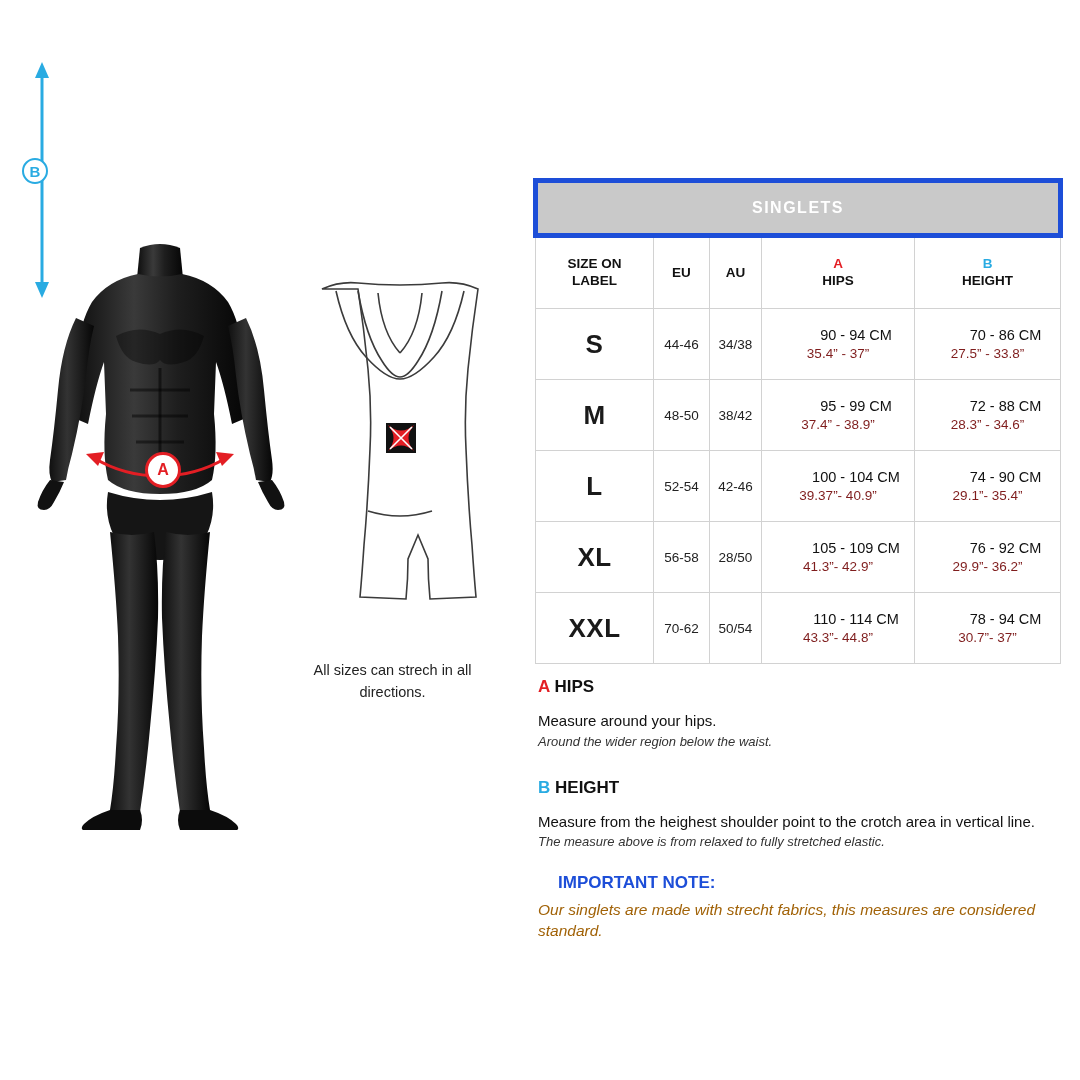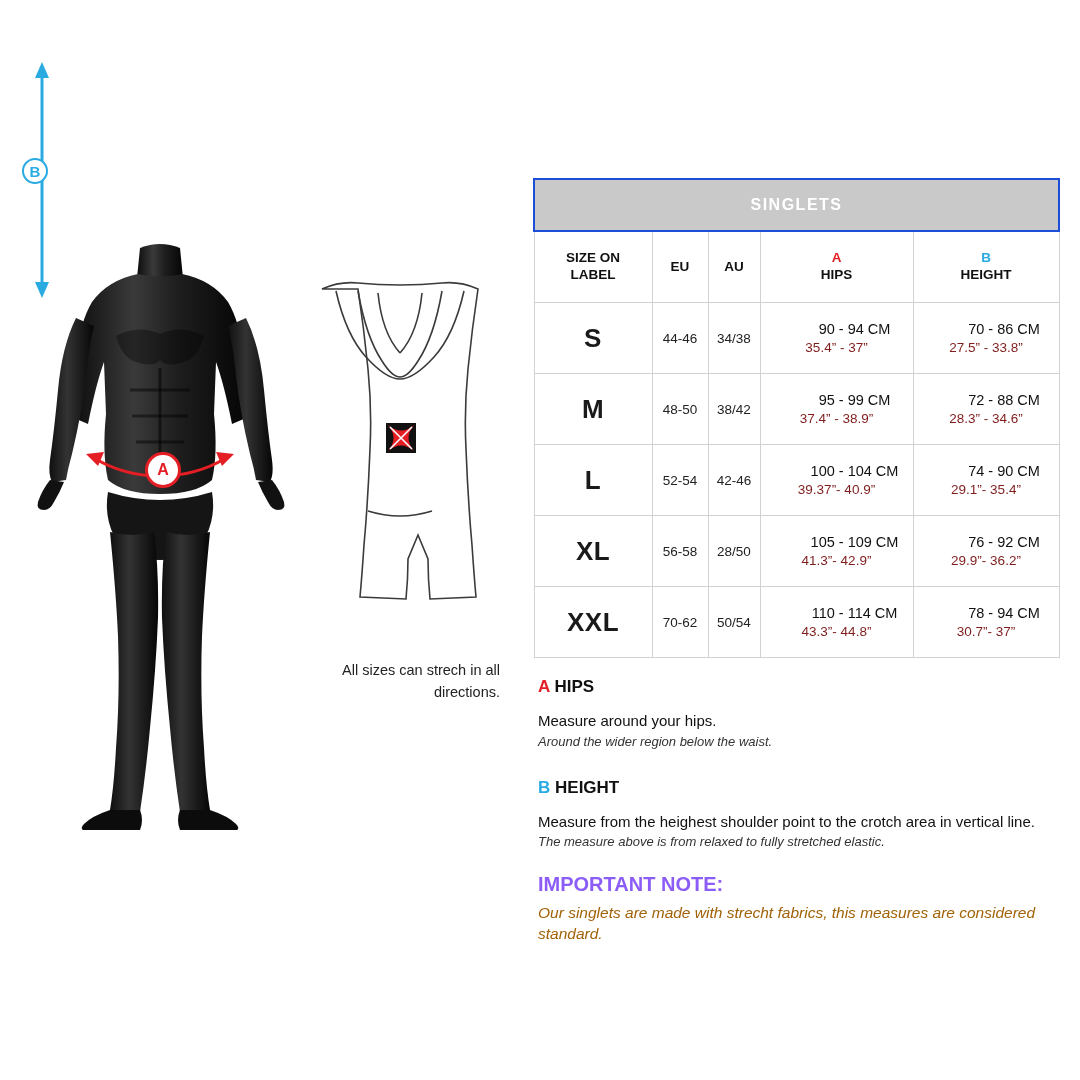--- a/index.html
+++ b/index.html
@@ -73,21 +73,21 @@
     top: 275px;
     width: 200px;
     height: 370px;
   }
 
   #stretch-note {
     position: absolute;
     left: 285px;
     top: 660px;
     width: 215px;
-    text-align: right;
+    text-align: center;
     font-size: 14.5px;
     line-height: 1.5;
     color: #222;
   }
 
   
   #right-panel {
     position: absolute;
     left: 533px;
     top: 178px;
@@ -104,21 +104,21 @@
     text-align: center;
     vertical-align: middle;
   }
   tr.title-row td {
     background: #c9c9c9;
     color: #ffffff;
     font-weight: bold;
     font-size: 16px;
     letter-spacing: 1.5px;
     height: 48px;
-    border: 2px solid #1d4ed8;
+    border: 5px solid #1d4ed8;
   }
   tr.head-row td {
     height: 68px;
     font-weight: bold;
     font-size: 13.5px;
     line-height: 1.25;
     color: #111;
   }
   .hdr-letter-a { color: #E31E24; font-size: 13.5px; font-weight: bold; }
   .hdr-letter-b { color: #29ABE2; font-size: 13.5px; font-weight: bold; }
@@ -165,24 +165,25 @@
     margin-top: 14px;
     line-height: 1.3;
   }
   .legend-sub {
     font-size: 13px;
     font-style: italic;
     color: #333;
     margin-top: 3px;
   }
   #important-title {
-    font-size: 20px;
+    font-size: 17px;
     font-weight: bold;
     margin-top: 24px;
-    color: #8b5cf6;
+    color: #1d4ed8;
+    margin-left: 20px;
   }
   #important-body {
     font-size: 15.5px;
     font-style: italic;
     color: #a16207;
     margin-top: 7px;
     line-height: 1.35;
   }
 </style>
 </head>

